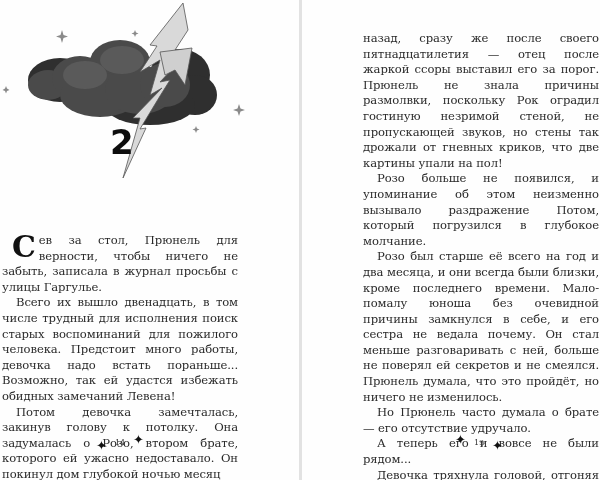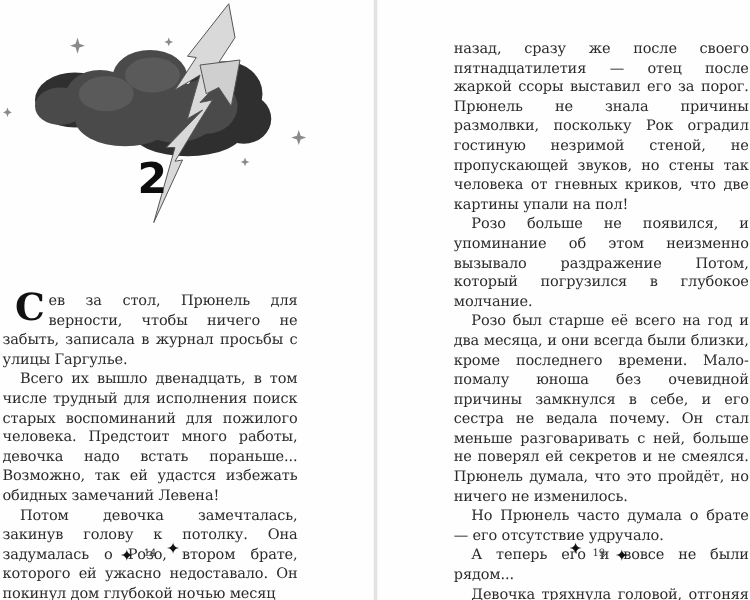--- a/index.html
+++ b/index.html
@@ -104,21 +104,21 @@
       <span>14</span>
       <span class="star high">✦</span>
     </div>
   </div>
 
   <div class="gutter"></div>
 
   <div class="page page-right"></div>
 
   <div class="text-block right-text">
-    <p class="noindent">назад, сразу же после своего пятнадцатилетия — отец после жаркой ссоры выставил его за порог. Прюнель не знала причины размолвки, поскольку Рок оградил гостиную незримой стеной, не пропускающей звуков, но стены так человека от гневных криков, что две картины упали на пол!</p>
+    <p class="noindent">назад, сразу же после своего пятнадцатилетия — отец после жаркой ссоры выставил его за порог. Прюнель не знала причины размолвки, поскольку Рок оградил гостиную незримой стеной, не пропускающей звуков, но стены так дрожали от гневных криков, что две картины упали на пол!</p>
     <p>Розо больше не появился, и упоминание об этом неизменно вызывало раздражение Потом, который погрузился в глубокое молчание.</p>
     <p>Розо был старше её всего на год и два месяца, и они всегда были близки, кроме последнего времени. Мало-помалу юноша без очевидной причины замкнулся в себе, и его сестра не ведала почему. Он стал меньше разговаривать с ней, больше не поверял ей секретов и не смеялся. Прюнель думала, что это пройдёт, но ничего не изменилось.</p>
     <p>Но Прюнель часто думала о брате — его отсутствие удручало.</p>
     <p>А теперь его и вовсе не были рядом...</p>
     <p>Девочка тряхнула головой, отгоняя грустные мысли, и встала, чтобы выглянуть на улицу. Из их дома, расположенного на возвышенностях Остикуля, открывался</p>
   </div>
 
   <div class="folio folio-right">
     <span class="star high">✦</span>
     <span>19</span>

